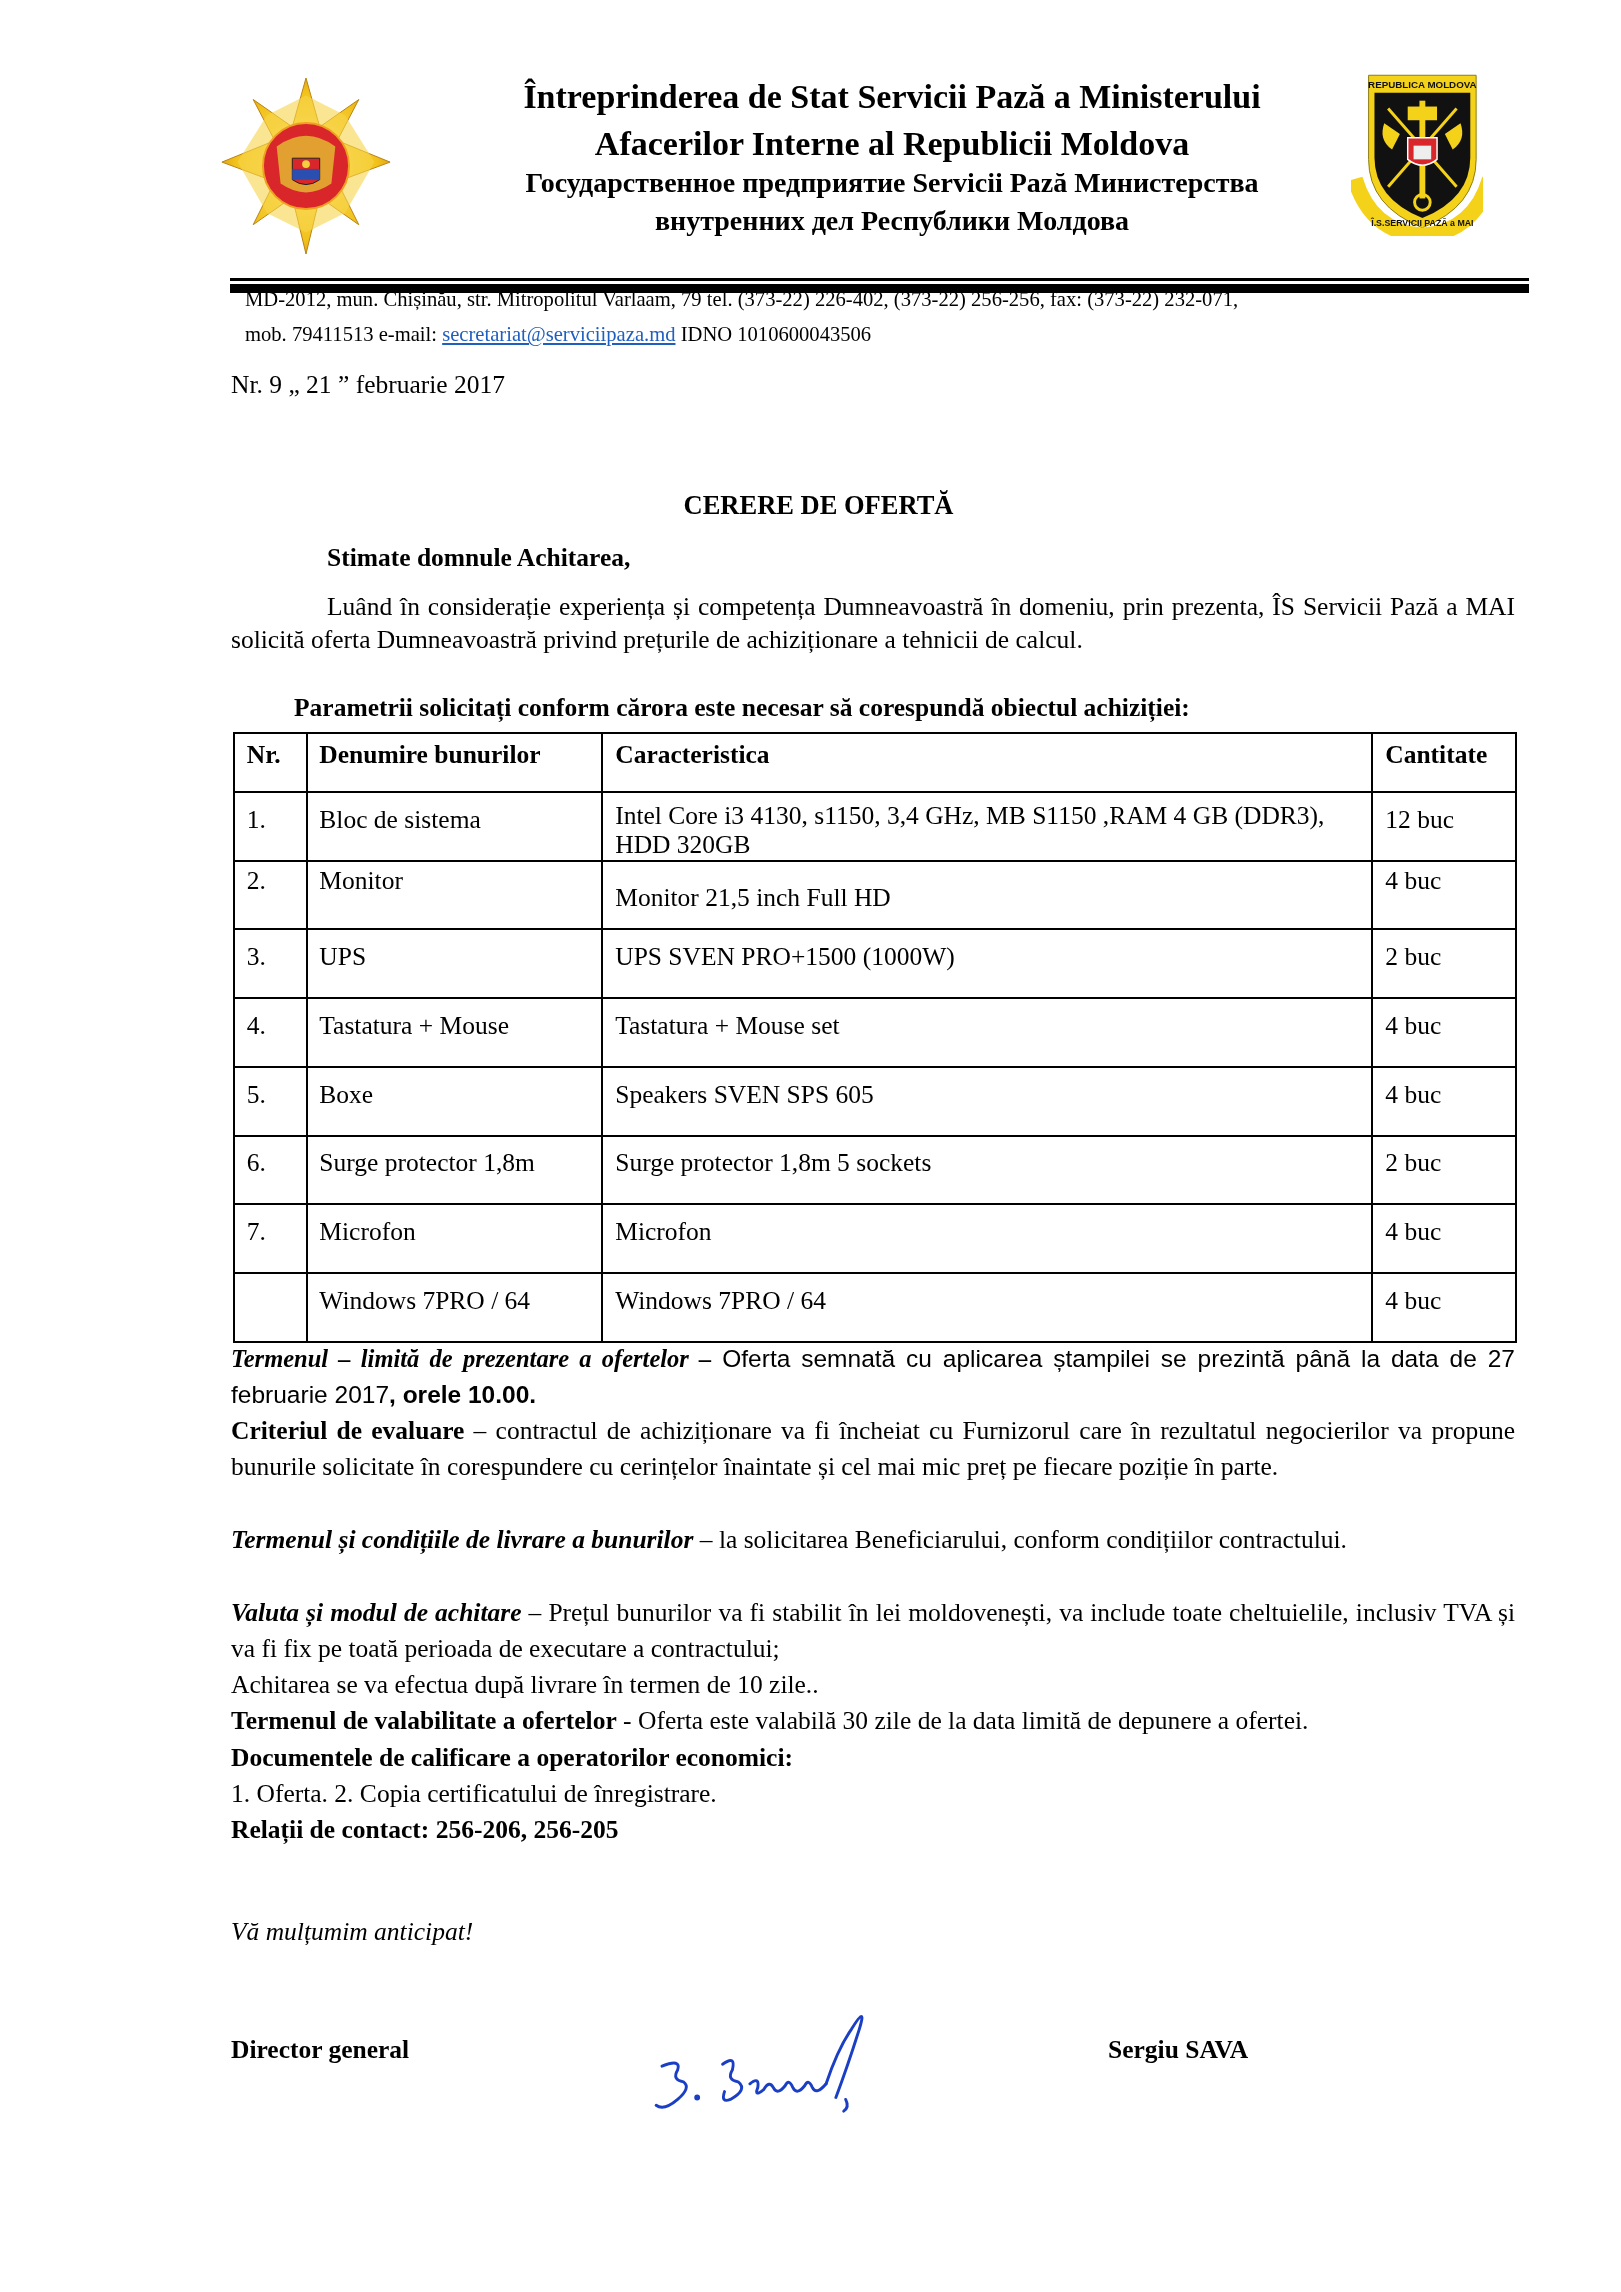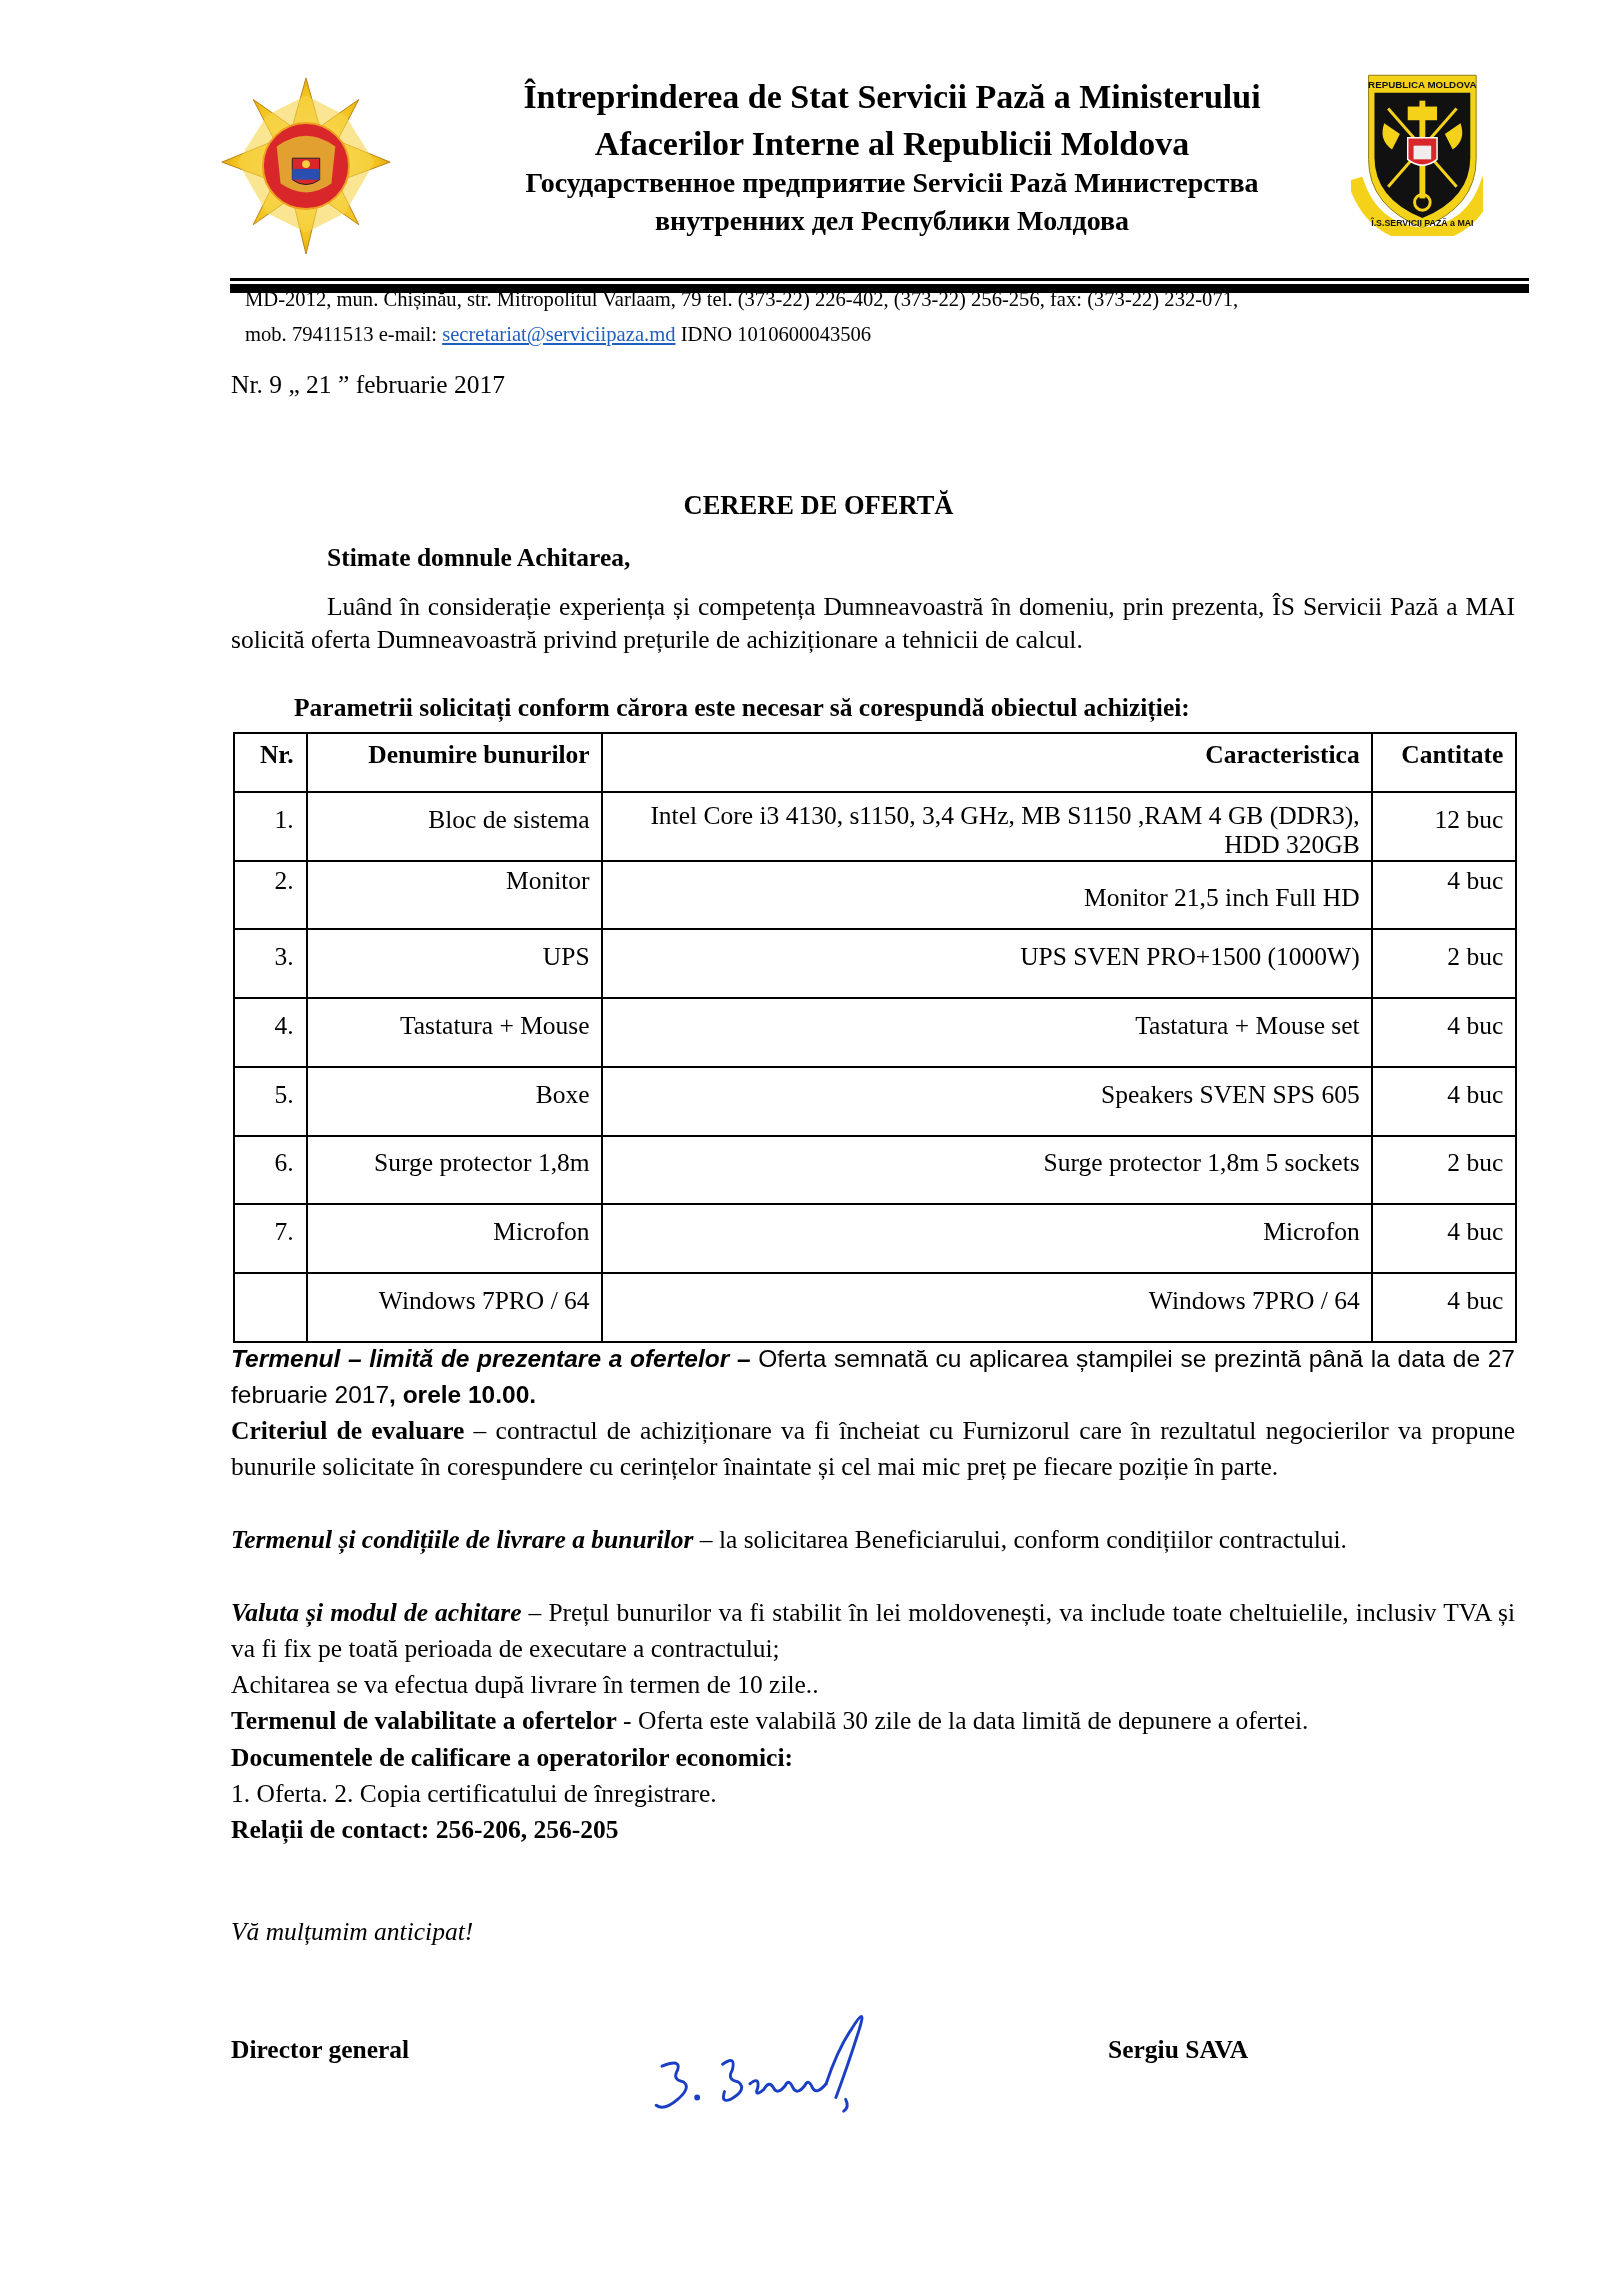--- a/index.html
+++ b/index.html
@@ -16,28 +16,28 @@
   .rule-thick { position:absolute; left:230px; width:1299px; height:8.8px; background:#000; top:284px; }
   .addr { position:absolute; left:245px; font-size:20.6px; white-space:nowrap; }
   .addr a { color:#1f5fbf; text-decoration:underline; }
   .nr { position:absolute; left:231px; top:370px; font-size:25.5px; white-space:nowrap; }
   .title { position:absolute; left:8px; width:1621px; text-align:center; top:490px; font-size:26.5px; font-weight:bold; }
   .salut { position:absolute; left:327px; top:543px; font-size:25.5px; font-weight:bold; }
   .para { position:absolute; left:231px; width:1284px; top:590px; font-size:25.5px; line-height:33px; text-align:justify; }
   .para .indent { display:inline-block; width:96px; }
   .params { position:absolute; left:294px; top:693px; font-size:25.5px; font-weight:bold; white-space:nowrap; }
   table.items { position:absolute; left:233px; top:732px; border-collapse:collapse; width:1284px; font-size:25.5px; }
-  table.items td, table.items th { border:2.9px solid #000; vertical-align:top; text-align:right; padding:3.9px 11.8px 0 11.8px; }
+  table.items td, table.items th { border:2.9px solid #000; vertical-align:top; text-align:left; padding:3.9px 11.8px 0 11.8px; }
   table.items th { font-weight:bold; height:51px; padding-top:5.9px; }
   table.items td { height:55px; line-height:29px; padding-top:11.8px; }
   .c1 { width:47px; } .c2 { width:271px; } .c3 { width:747px; } .c4 { width:118px; }
   .terms { position:absolute; left:231px; width:1284px; font-size:25.5px; line-height:36px; text-align:justify; }
   .sans { font-family:"Liberation Sans", "DejaVu Sans", sans-serif; font-size:24.5px; }
   .b { font-weight:bold; }
-  .bi { font-weight:bold; font-style:italic; }
+  .bi { font-weight:bold; font-style:italic;font-family:Liberation Serif, serif; }
   .thanks { position:absolute; left:231px; top:1917px; font-size:25.5px; font-style:italic; }
   .sign-role { position:absolute; left:231px; top:2035px; font-size:25.5px; font-weight:bold; }
   .sign-name { position:absolute; left:1108px; top:2035px; font-size:25.5px; font-weight:bold; }
   .signature { position:absolute; left:642px; top:1990px; }
 </style>
 </head>
 <body>
 
 <div class="abs" style="left:218px;top:76px;width:176px;height:181px;">
   <svg width="176" height="181" viewBox="0 0 180 185">

